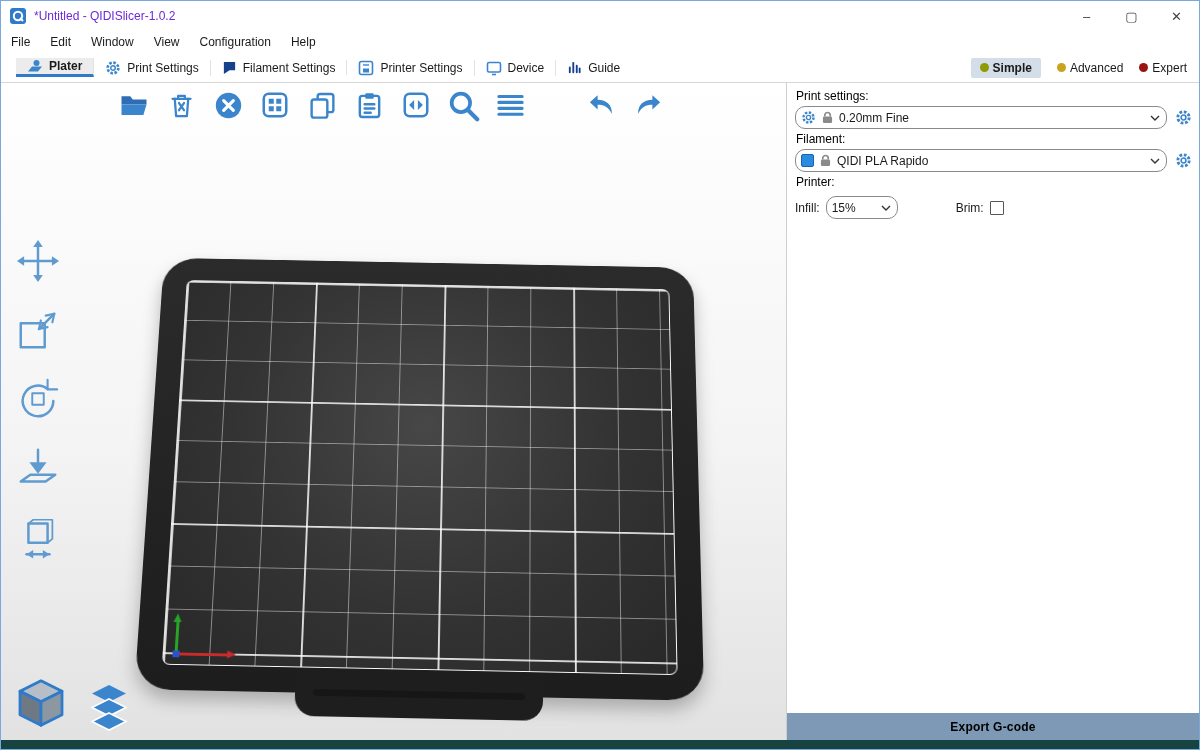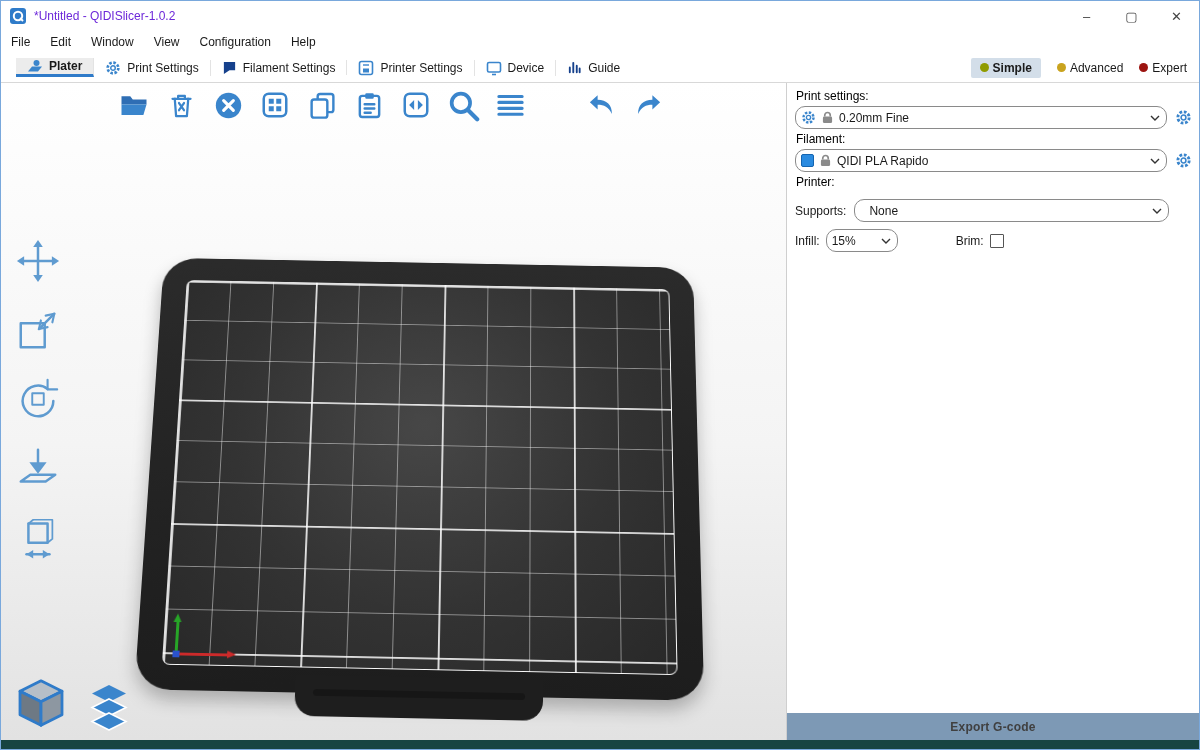--- a/index.html
+++ b/index.html
@@ -75,21 +75,21 @@
   .combo{flex:1;height:23px;border:1px solid #8a8a8a;border-radius:10px;background:#fff;
          display:flex;align-items:center;gap:6px;padding:0 22px 0 5px;position:relative}
   .combo .chev{position:absolute;right:6px;top:8px}
   .swatch{width:13px;height:13px;background:#2b8be0;border:1px solid #1565b0;border-radius:2px;flex:0 0 auto}
   .gear-btn{width:20px;height:20px;display:flex;align-items:center;justify-content:center;flex:0 0 auto}
   .row-supports{display:flex;align-items:center;gap:8px;margin-top:10px;margin-right:24px}
   .row-infill{display:flex;align-items:center;gap:6px;margin-top:7px}
   .combo.small{flex:0 0 72px}
   .brim-label{margin-left:52px}
   .checkbox{width:14px;height:14px;border:1px solid #555;background:#fff;border-radius:1px}
-  .export-btn{position:absolute;left:0;right:0;bottom:0;height:27px;background:#7d99b5;color:#404040;
+  .export-btn{position:absolute;left:0;right:0;bottom:0;height:27px;background:#7d99b5;color:#000000;
               font-weight:bold;display:flex;align-items:center;justify-content:center;letter-spacing:.2px}
 
   
   .statusstrip{height:9px;background:#174441;flex:0 0 auto}
 </style>
 </head>
 <body>
 
 <div class="window">
 
@@ -368,29 +368,20 @@
         <div class="gear-btn">
           <svg width="17" height="17" viewBox="0 0 24 24">
             <circle cx="12" cy="12" r="8" fill="none" stroke="#3a85cc" stroke-width="4" stroke-dasharray="3.8 2.4"></circle>
             <circle cx="12" cy="12" r="3.4" fill="none" stroke="#3a85cc" stroke-width="2.2"></circle>
           </svg>
         </div>
       </div>
 
       <div class="side-label">Printer:</div>
 
-      <div class="row-supports">
-        <span>Supports:</span>
-        <div class="combo" style="padding-left:14px">
-          <span>None</span>
-          <svg class="chev" width="10" height="6" viewBox="0 0 10 6">
-            <path d="M1 1l4 4 4-4" stroke="#333" fill="none" stroke-width="1.4"></path>
-          </svg>
-        </div>
-      </div>
 
       <div class="row-infill">
         <span>Infill:</span>
         <div class="combo small">
           <span>15%</span>
           <svg class="chev" width="10" height="6" viewBox="0 0 10 6">
             <path d="M1 1l4 4 4-4" stroke="#333" fill="none" stroke-width="1.4"></path>
           </svg>
         </div>
         <span class="brim-label">Brim:</span>

